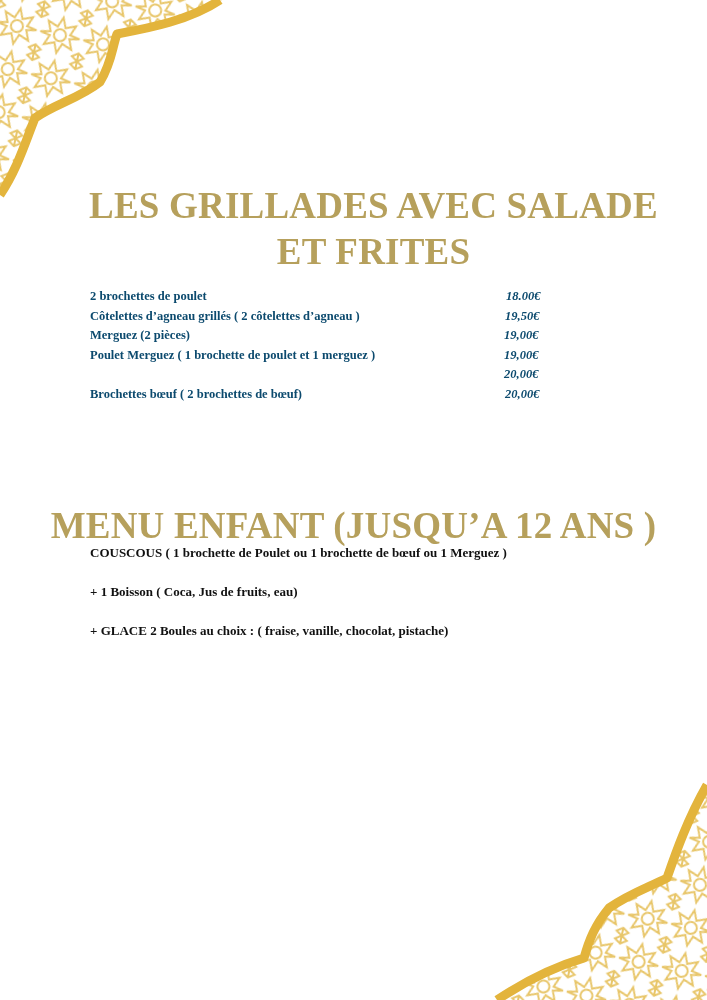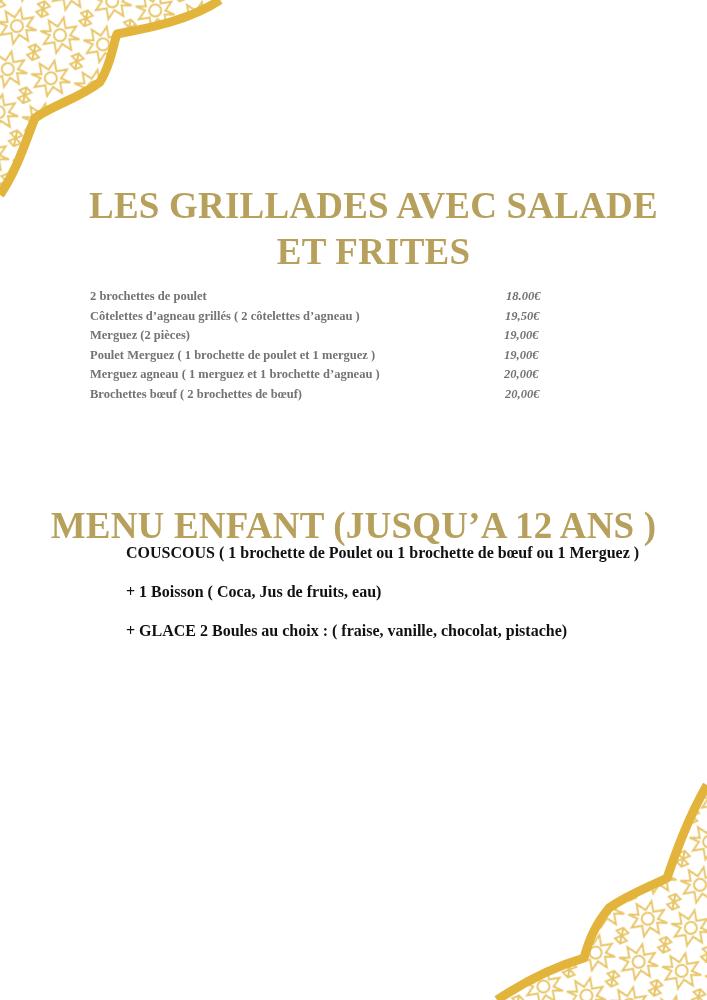--- a/index.html
+++ b/index.html
@@ -4,23 +4,23 @@
 <style>
   html, body { margin:0; padding:0; }
   body { width:707px; height:1000px; background:#ffffff; position:relative; overflow:hidden; font-family:"Liberation Serif", "DejaVu Serif", serif; }
   .corner { position:absolute; }
   .corner-tl { left:0; top:0; width:230px; height:200px; }
   .corner-br { right:0; bottom:0; width:230px; height:230px; }
   .title { position:absolute; left:0; width:707px; text-align:center; font-weight:bold; color:#b6a05c; letter-spacing:0.2px; }
   .title-1 { top:183px; font-size:37px; line-height:46px; left:20px; }
   .title-2 { top:504px; font-size:37px; line-height:44px; left:0; }
   .menu-list { position:absolute; left:90px; top:287px; width:460px; }
-  .menu-row { position:relative; height:19.5px; font-size:12.5px; font-weight:bold; color:#737373; line-height:19.5px; white-space:nowrap; }
+  .menu-row { position:relative; height:19.5px; font-size:12.5px; font-weight:bold; color:#0c4a6e; line-height:19.5px; white-space:nowrap; }
   .menu-row .price { position:absolute; top:0;font-style:italic; }
-  .kids { position:absolute; left:90px; top:544px; font-size:16px; font-weight:bold; color:#111;margin-left:36px; }
+  .kids { position:absolute; left:90px; top:544px; font-size:13px; font-weight:bold; color:#111; }
   .kids-line { height:39px; line-height:18px; white-space:nowrap; }
 </style>
 </head>
 <body>
 
 <svg class="corner corner-tl" viewBox="0 0 230 200" xmlns="http://www.w3.org/2000/svg">
   <defs>
     <pattern id="star-pat-tl" width="44" height="44" patternUnits="userSpaceOnUse" patternTransform="rotate(12)">
       <g fill="none" stroke="#e8c66a" stroke-width="2">
         <polygon points="22,4 26,14 36,10 32,20 42,22 32,24 36,34 26,30 22,40 18,30 8,34 12,24 2,22 12,20 8,10 18,14"></polygon>
@@ -75,21 +75,20 @@
   </div>
   <div class="menu-row">
     <span>Merguez (2 pièces)</span>
     <span class="price" style="left:414px">19,00€</span>
   </div>
   <div class="menu-row">
     <span>Poulet Merguez ( 1 brochette de poulet et 1 merguez )</span>
     <span class="price" style="left:414px">19,00€</span>
   </div>
   <div class="menu-row">
-    <span>Merguez agneau ( 1 merguez et 1 brochette d’agneau )</span>
     <span class="price" style="left:414px">20,00€</span>
   </div>
   <div class="menu-row">
     <span>Brochettes bœuf ( 2 brochettes de bœuf)</span>
     <span class="price" style="left:415px">20,00€</span>
   </div>
 </div>
 
 <div class="title title-2">MENU ENFANT (JUSQU’A 12 ANS )</div>
 

